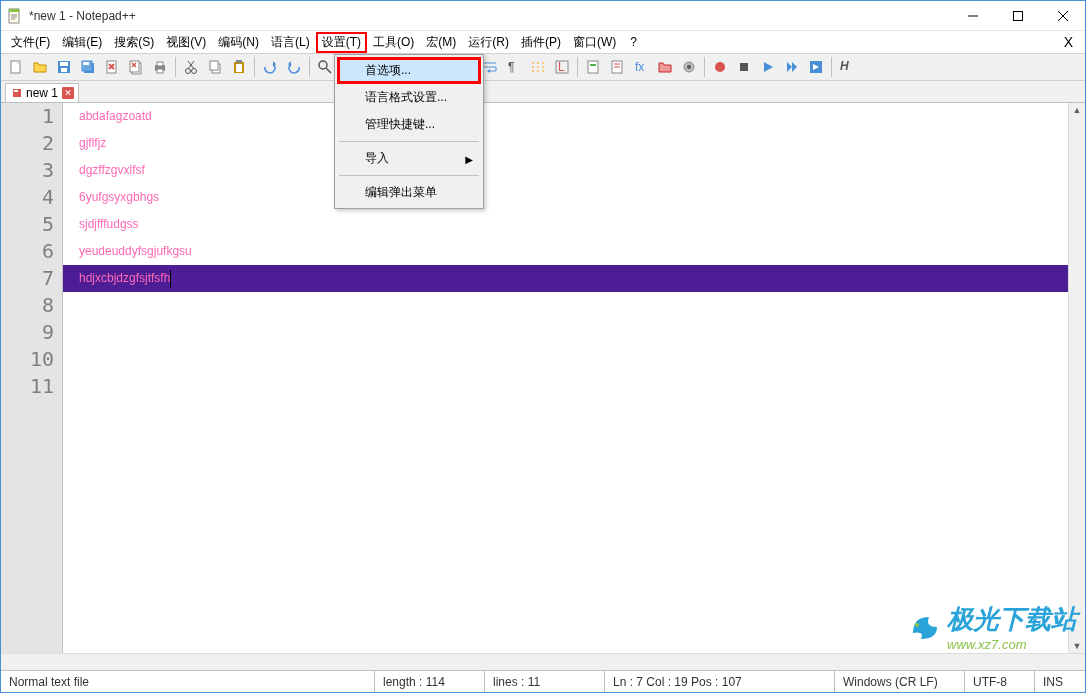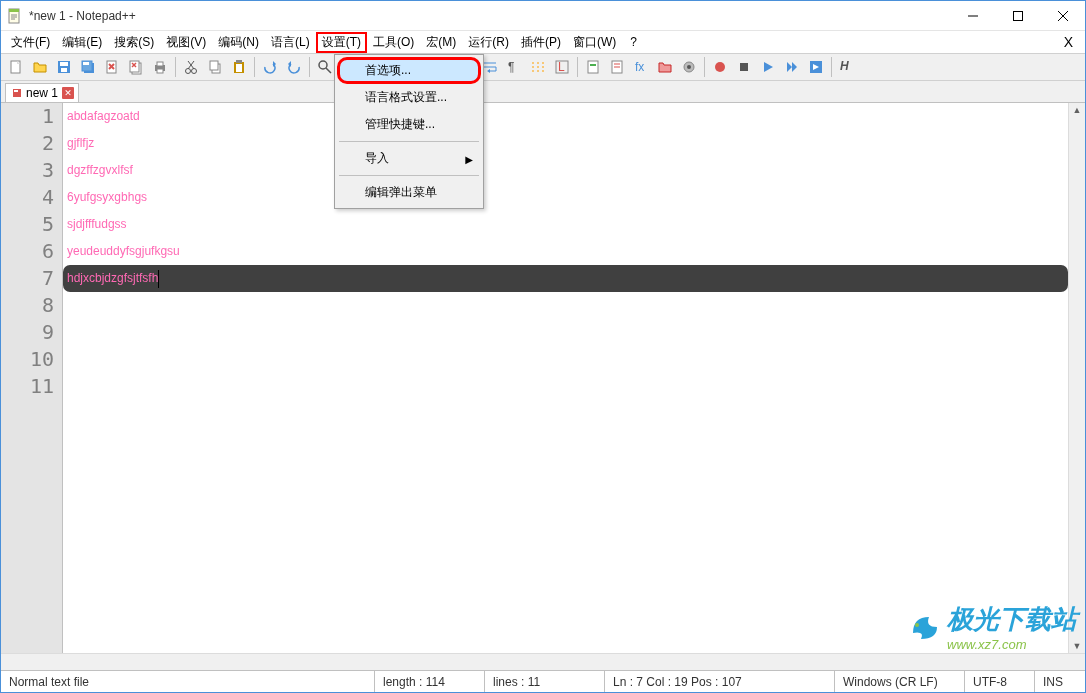--- a/index.html
+++ b/index.html
@@ -19,33 +19,33 @@
 .tb-btn { width: 22px; height: 22px; display: flex; align-items: center; justify-content: center; cursor: pointer; border: 1px solid transparent; }
 .tb-sep { width: 1px; height: 20px; background: #c0c0c0; margin: 0 2px; }
 .tabbar { height: 22px; background: #f0f0f0; display: flex; align-items: flex-end; padding: 0 4px; border-bottom: 1px solid #c0c0c0; }
 .tab { background: #fff; border: 1px solid #c0c0c0; border-bottom: none; padding: 2px 4px 2px 6px; display: flex; align-items: center; gap: 4px; font-size: 11px; cursor: pointer; }
 .tab .dot { width: 10px; height: 10px; }
 .tab .tab-close { width: 12px; height: 12px; background: #d9534f; color: #fff; display: flex; align-items: center; justify-content: center; font-size: 9px; border-radius: 1px; }
 .editor-area { flex: 1; display: flex; position: relative; overflow: hidden; }
 .gutter { width: 62px; background: #e4e4e4; border-right: 1px solid #c0c0c0; text-align: right; padding-right: 8px; }
 .gutter .ln { height: 27px; line-height: 27px; color: #808080; font-family: Consolas, monospace; font-size: 20px; }
 .code { flex: 1; font-family: Consolas, monospace; font-size: 14px; position: relative; }
-.code .line { height: 27px; line-height: 27px; padding-left: 4px; color: #ff69b4; white-space: pre; }
-.code .line.current { background: #404040; border-radius: 7px; }
+.code .line { height: 27px; line-height: 27px; padding-left: 16px; color: #ff69b4; white-space: pre; }
+.code .line.current { background: #4c1d95; }
 .cursor { display: inline-block; width: 1px; height: 18px; background: #000; vertical-align: middle; animation: blink 1s infinite; }
 @keyframes blink { 50% { opacity: 0; } }
 .vscroll { width: 17px; background: #f0f0f0; border-left: 1px solid #dcdcdc; position: relative; }
 .vscroll .arrow { height: 14px; display: flex; align-items: center; justify-content: center; color: #606060; font-size: 9px; }
 .vscroll .arrow.down { position: absolute; bottom: 0; width: 100%; }
 .hscroll { height: 17px; background: #f0f0f0; border-top: 1px solid #dcdcdc; display: flex; }
 .statusbar { height: 22px; border-top: 1px solid #c0c0c0; display: flex; align-items: center; font-size: 12px; color: #333; }
 .status-cell { padding: 0 8px; border-right: 1px solid #c0c0c0; height: 100%; display: flex; align-items: center; }
 .status-cell.wide { flex: 1; }
 .dropdown { position: absolute; left: 333px; top: 53px; width: 150px; background: #f0f0f0; border: 1px solid #a0a0a0; box-shadow: 2px 2px 4px rgba(0,0,0,0.2); z-index: 100; padding: 2px; }
-.dropdown .dd-item { padding: 5px 24px 5px 28px; cursor: pointer; position: relative; border-radius: 10px; }
+.dropdown .dd-item { padding: 5px 24px 5px 28px; cursor: pointer; position: relative; }
 .dropdown .dd-item.highlighted { border: 3px solid #ff0000; padding: 2px 21px 2px 25px; background: #cce8ff; }
 .dropdown .dd-item .arrow-r { position: absolute; right: 8px; top: 50%; transform: translateY(-50%); font-size: 10px; }
 .dropdown .dd-sep { height: 1px; background: #c0c0c0; margin: 3px 2px; }
 .watermark { position: absolute; right: 8px; bottom: 40px; font-size: 14px; font-style: italic; pointer-events: none; display: flex; align-items: center; gap: 4px; }
 .watermark .wm-logo { font-size: 26px; font-weight: bold; font-style: italic; }
 </style>
 </head>
 <body>
 
 <div class="window">

